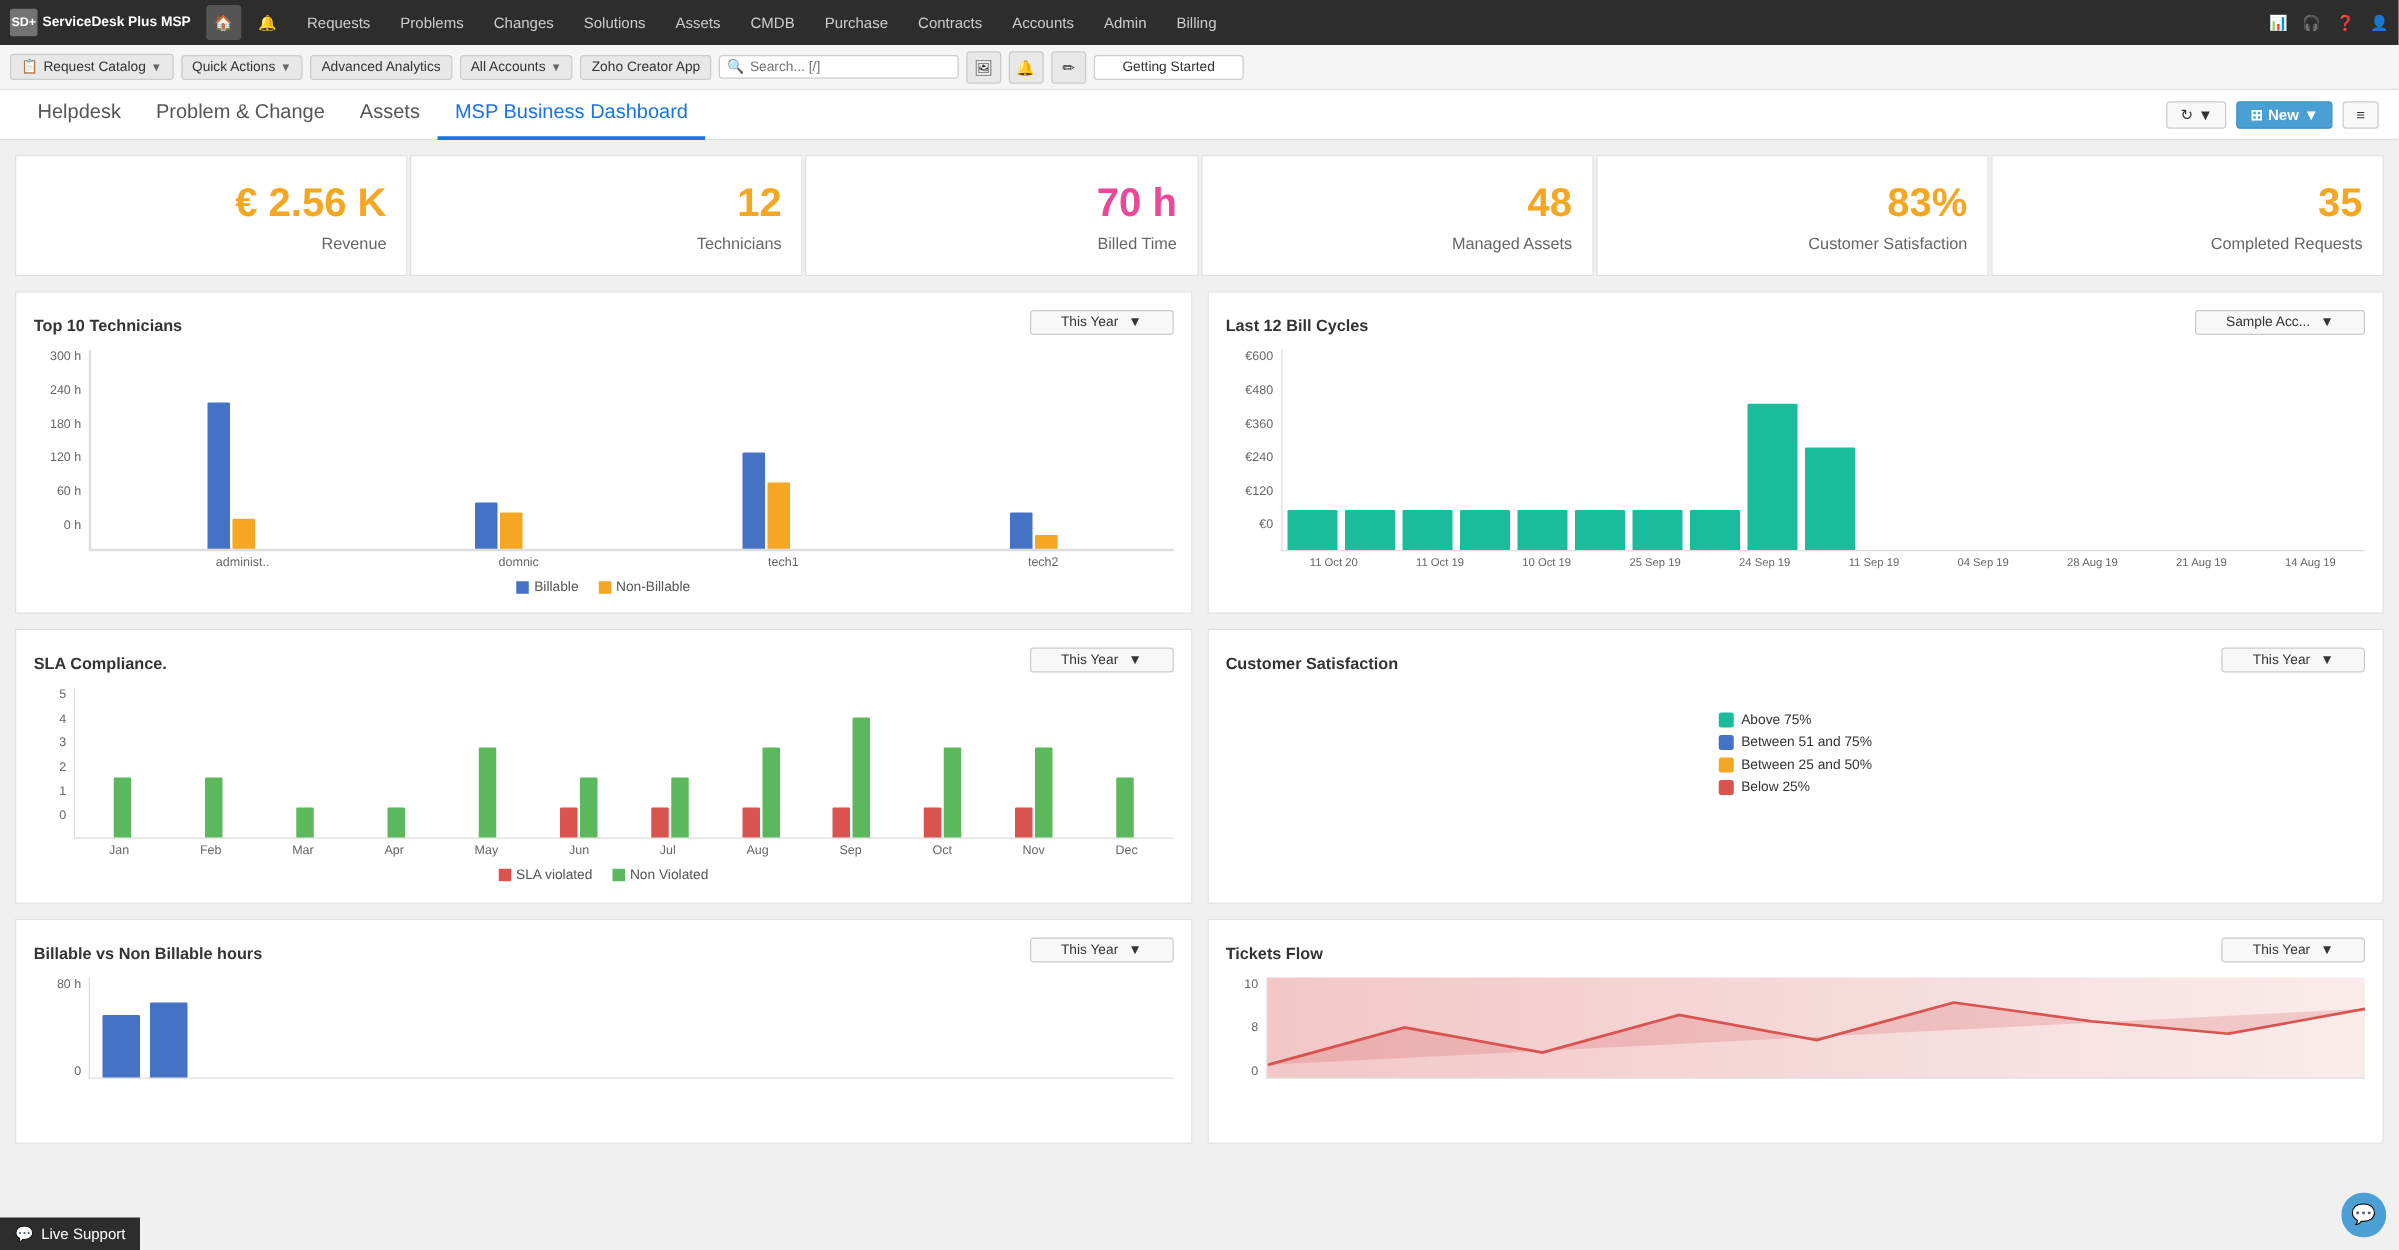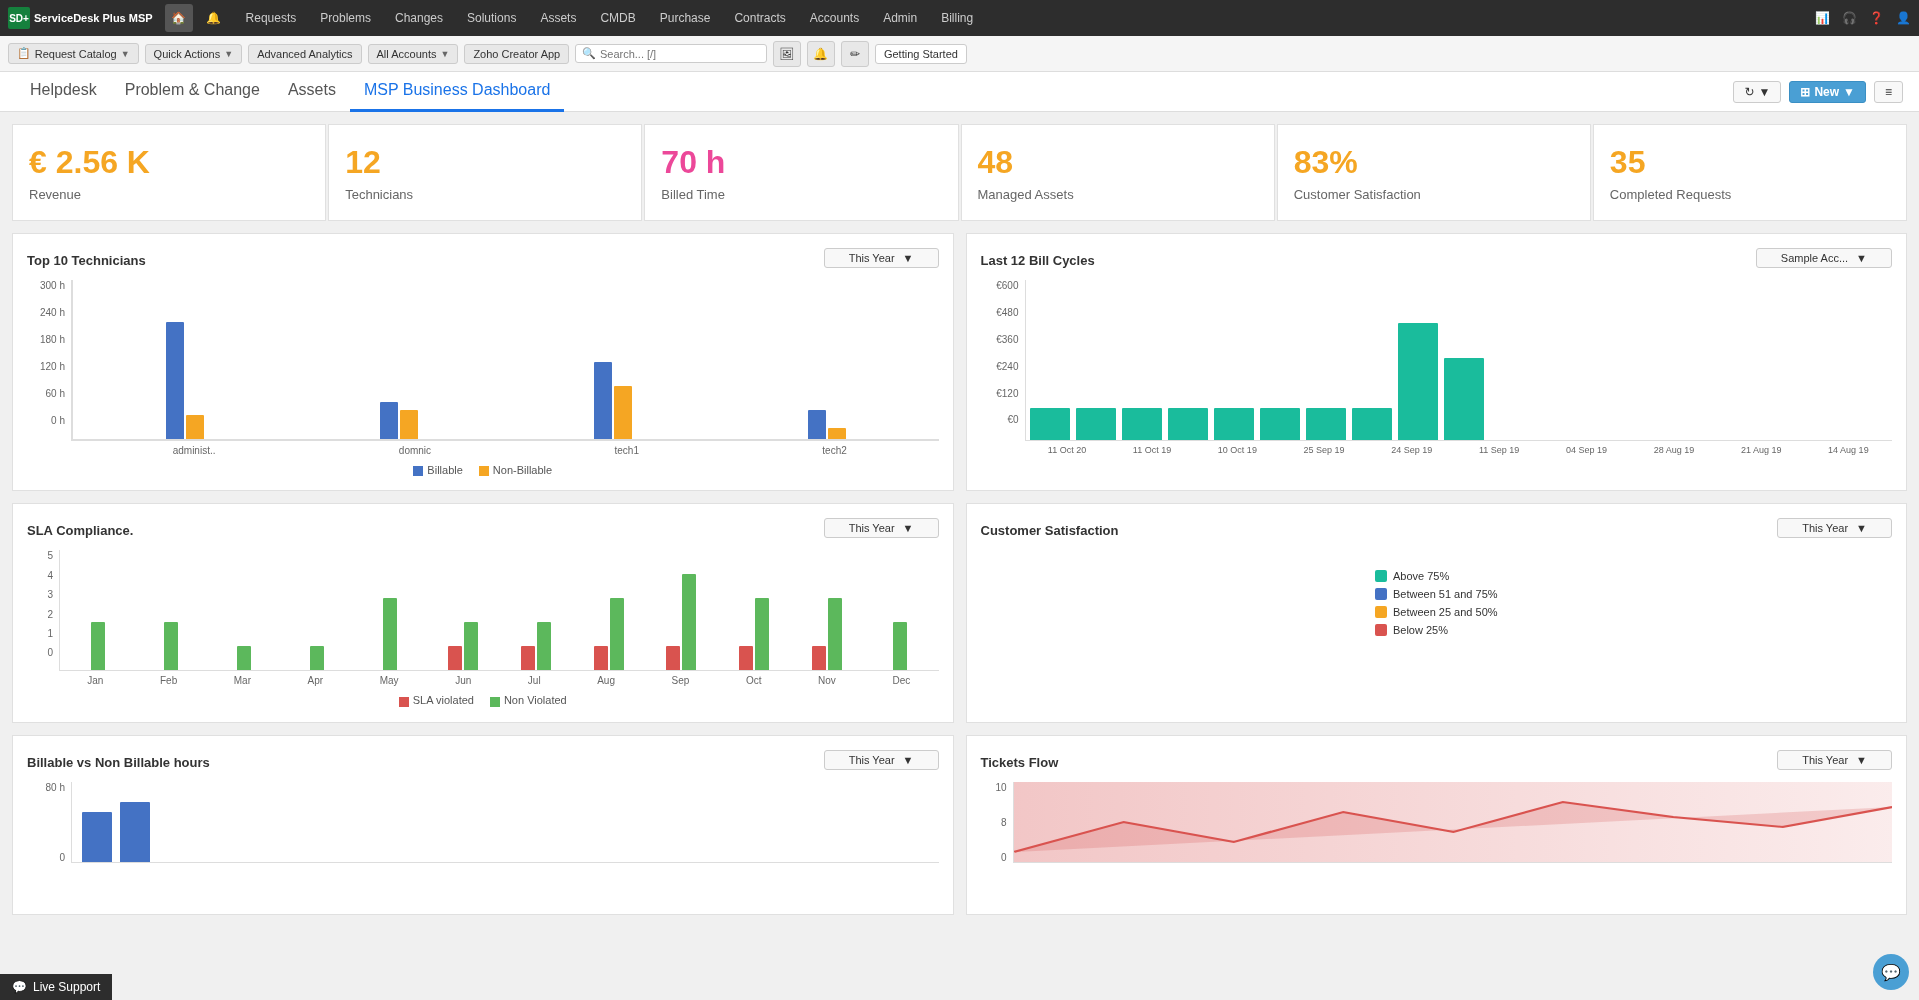--- a/index.html
+++ b/index.html
@@ -17,21 +17,21 @@
     .top-nav .logo {
       color: #fff;
       font-size: 11px;
       font-weight: bold;
       display: flex;
       align-items: center;
       gap: 4px;
       margin-right: 8px;
     }
     .top-nav .logo .logo-icon {
-      background: #15803d;
+      background: #737373;
       color: white;
       width: 22px;
       height: 22px;
       display: flex;
       align-items: center;
       justify-content: center;
       font-size: 10px;
       border-radius: 2px;
     }
     .top-nav .nav-item {
@@ -92,21 +92,21 @@
       border-radius: 3px;
       width: 28px; height: 26px;
       display: flex; align-items: center; justify-content: center;
       cursor: pointer;
       font-size: 12px;
     }
     .getting-started-btn {
       background: #fff;
       border: 1px solid #ccc;
       border-radius: 3px;
-      padding: 3px 8px;
+      padding: 3px 22px;
       font-size: 11px;
       cursor: pointer;
     }
 
     
     .tab-bar {
       background: #fff;
       border-bottom: 1px solid #ddd;
       display: flex;
       align-items: center;
@@ -148,21 +148,21 @@
     
     .stats-row {
       display: flex;
       gap: 2px;
       margin-bottom: 12px;
     }
     .stat-card {
       background: #fff;
       flex: 1;
       padding: 18px 16px;
-      text-align: left;
+      text-align: right;
       border: 1px solid #e0e0e0;
     }
     .stat-value {
       font-size: 32px;
       font-weight: bold;
       color: #f5a623;
       line-height: 1.2;
     }
     .stat-label {
       font-size: 13px;

